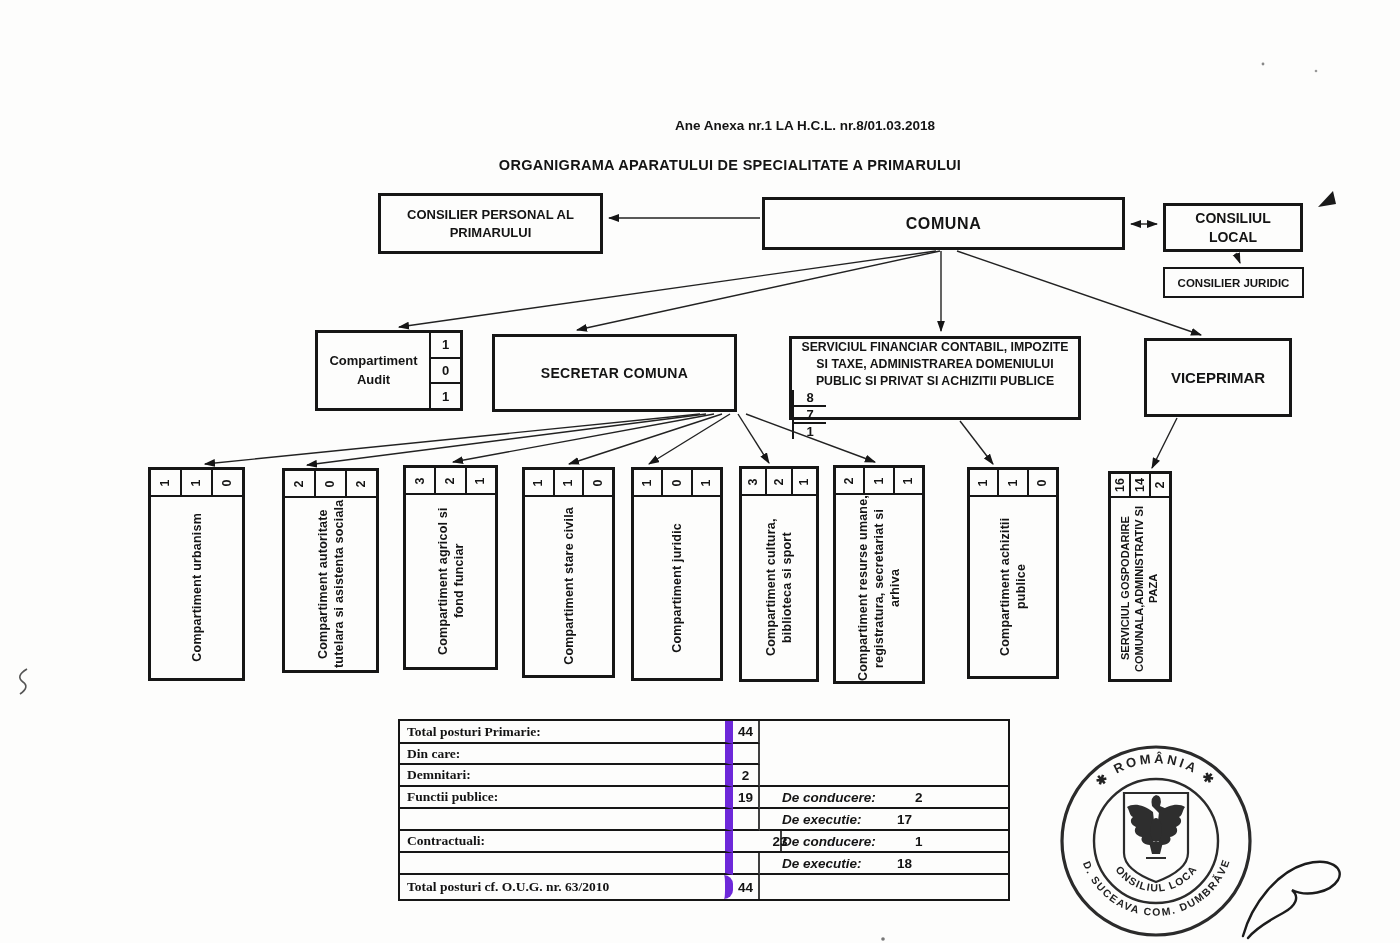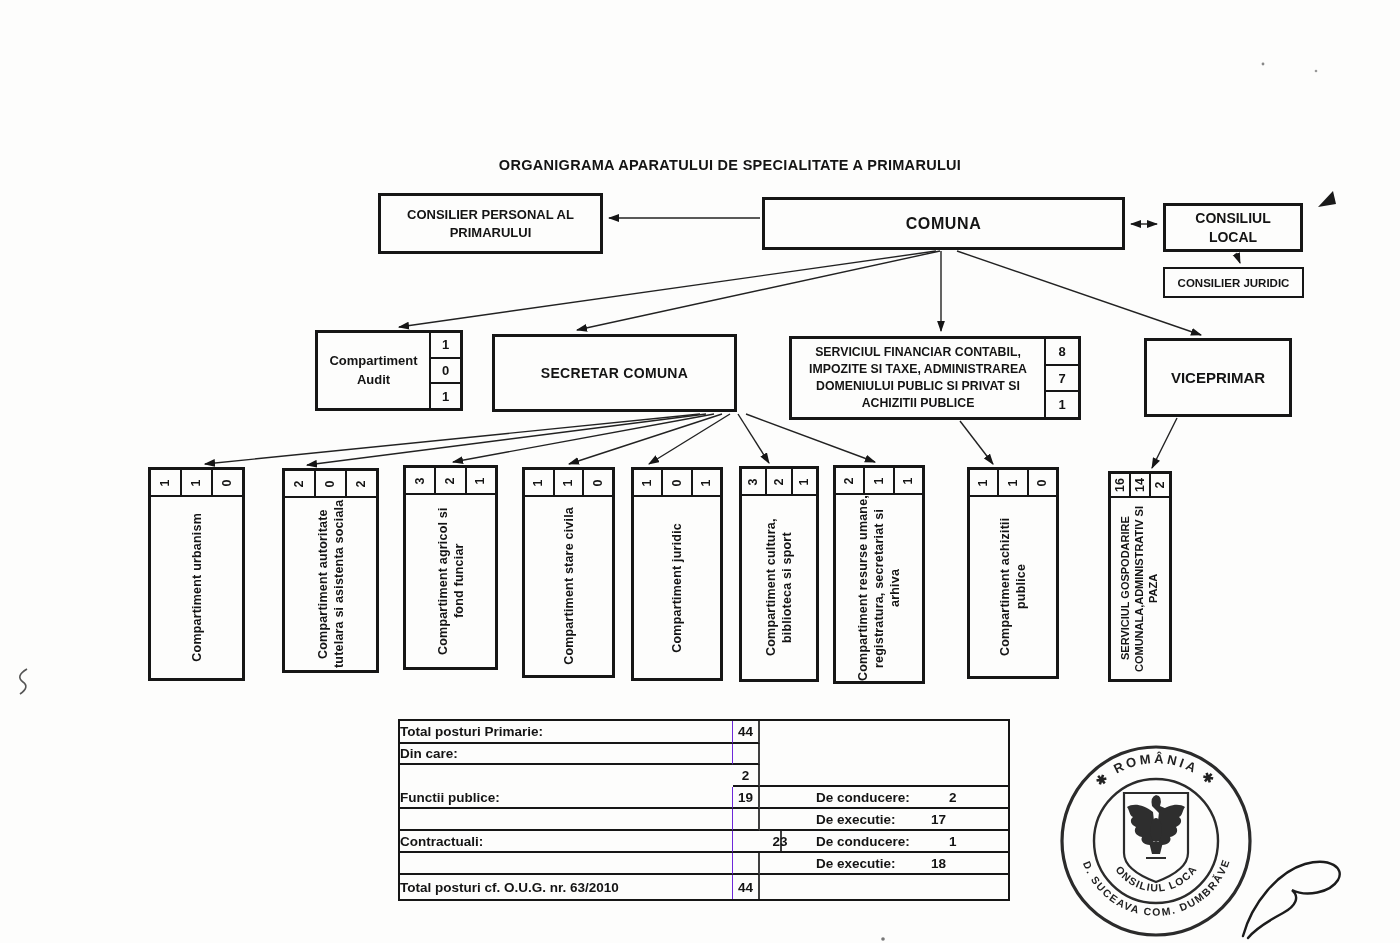--- a/index.html
+++ b/index.html
@@ -30,55 +30,56 @@
   .vb3{left:403px;top:465px;width:95px;height:205px;}
   .vb4{left:522px;top:467px;width:93px;height:211px;}
   .vb5{left:631px;top:467px;width:92px;height:214px;}
   .vb6{left:739px;top:466px;width:80px;height:216px;}
   .vb7{left:833px;top:465px;width:92px;height:219px;}
   .vb8{left:967px;top:467px;width:92px;height:212px;}
   .vb9{left:1108px;top:471px;width:64px;height:211px;}
   .vb9 .vhead{height:22px;}
   
   .ttable{position:absolute;left:398px;top:719px;width:608px;height:178px;border:2.5px solid #161616;display:grid;grid-template-columns:333px 27px 1fr;grid-template-rows:23px 21px 22px 22px 22px 22px 22px 1fr;font-size:13.5px;font-weight:700;background:transparent;}
-  .tc{border-right:1px solid #6d28d9;border-bottom:2px solid #161616;display:flex;align-items:center;padding-left:0;overflow:hidden;white-space:nowrap;}
+  .tc{border-right:8px solid #6d28d9;border-bottom:2px solid #161616;display:flex;align-items:center;padding-left:7px;overflow:hidden;white-space:nowrap;font-family:Liberation Serif, serif;}
   .tv{border-right:2px solid #404040;border-bottom:2px solid #161616;display:flex;align-items:center;justify-content:center;}
   .nb{border-bottom:none!important;}
   .trx{display:flex;align-items:center;border-bottom:2px solid #161616;}
-  .dl{margin-left:56px;}
+  .dl{margin-left:22px;font-style:italic;}
   .dv{margin-left:26px;min-width:34px;text-align:center;}
   svg.overlay{position:absolute;left:0;top:0;z-index:6;pointer-events:none;}
   .layer{position:absolute;inset:0;z-index:3;}
 </style>
 </head>
 <body>
 
 <div class="stage">
 
+  <div class="abs ttl" style="left:455px;top:118px;width:700px;font-size:13.5px;">Ane Anexa nr.1 LA H.C.L. nr.8/01.03.2018</div>
   <div class="abs ttl" style="left:380px;top:157px;width:700px;font-size:14.5px;letter-spacing:.3px;">ORGANIGRAMA  APARATULUI DE SPECIALITATE A PRIMARULUI</div>
 
   <div class="layer">
 
     <div class="box" style="left:378px;top:193px;width:225px;height:61px;font-size:13px;line-height:1.35;">CONSILIER PERSONAL AL PRIMARULUI</div>
     <div class="box" style="left:762px;top:197px;width:363px;height:53px;font-size:16px;letter-spacing:.6px;">COMUNA</div>
     <div class="box" style="left:1163px;top:203px;width:140px;height:49px;font-size:14px;line-height:1.35;padding:0 22px;">CONSILIUL LOCAL</div>
     <div class="box thin" style="left:1163px;top:267px;width:141px;height:31px;font-size:11.5px;">CONSILIER JURIDIC</div>
 
     <div class="hbox" style="left:315px;top:330px;width:148px;height:81px;">
       <div class="hlabel" style="font-size:13px;line-height:1.4;">Compartiment Audit</div>
       <div class="numcol" style="width:29px;">
         <b>1</b>
         <b>0</b>
         <b>1</b>
       </div>
     </div>
 
     <div class="box" style="left:492px;top:334px;width:245px;height:78px;font-size:14px;letter-spacing:.3px;">SECRETAR COMUNA</div>
 
-    <div class="hbox" style="left:789px;top:336px;width:292px;height:84px;">
+    <div class="hbox" style="left:789px;top:336px;width:292px;height:84px;flex-direction:column;">
       <div class="hlabel" style="font-size:12.3px;line-height:1.38;padding:0 3px;">SERVICIUL FINANCIAR CONTABIL, IMPOZITE SI TAXE, ADMINISTRAREA DOMENIULUI PUBLIC SI PRIVAT SI ACHIZITII PUBLICE</div>
       <div class="numcol" style="width:32px;">
         <b>8</b>
         <b>7</b>
         <b>1</b>
       </div>
     </div>
 
     <div class="box" style="left:1144px;top:338px;width:148px;height:79px;font-size:15px;">VICEPRIMAR</div>
 
@@ -233,30 +234,31 @@
       <div class="vbody">
           <div class="vtext">SERVICIUL GOSPODARIRE COMUNALA,ADMINISTRATIV SI PAZA</div>
         </div>
     </div>
 
     <div class="ttable">
       <div class="tc" style="grid-row:1;grid-column:1;">Total posturi Primarie:</div>
       <div class="tv" style="grid-row:1;grid-column:2;">44</div>
       <div class="tc" style="grid-row:2;grid-column:1;">Din care:</div>
       <div class="tv" style="grid-row:2;grid-column:2;"></div>
+      <div class="tc" style="grid-row:3;grid-column:1;">Demnitari:</div>
       <div class="tv" style="grid-row:3;grid-column:2;">2</div>
       <div class="tc" style="grid-row:4;grid-column:1;">Functii publice:</div>
       <div class="tv" style="grid-row:4;grid-column:2;">19</div>
       <div class="tc" style="grid-row:5;grid-column:1;"></div>
       <div class="tv" style="grid-row:5;grid-column:2;"></div>
       <div class="tc" style="grid-row:6;grid-column:1;">Contractuali:</div>
       <div class="tv" style="grid-row:6;grid-column:2;padding-left:47px;">23</div>
       <div class="tc" style="grid-row:7;grid-column:1;"></div>
       <div class="tv" style="grid-row:7;grid-column:2;"></div>
-      <div class="tc nb" style="grid-row:8;grid-column:1;">Total posturi cf. O.U.G. nr. 63/2010</div>
+      <div class="tc nb" style="grid-row:8;grid-column:1;border-radius:9px;">Total posturi cf. O.U.G. nr. 63/2010</div>
       <div class="tv nb" style="grid-row:8;grid-column:2;">44</div>
 
       <div class="trx" style="grid-row:1/4;grid-column:3;"></div>
       <div class="trx" style="grid-row:4;grid-column:3;">
         <span class="dl">De conducere:</span>
         <span class="dv">2</span>
       </div>
       <div class="trx" style="grid-row:5;grid-column:3;">
         <span class="dl">De executie:</span>
         <span class="dv">17</span>

